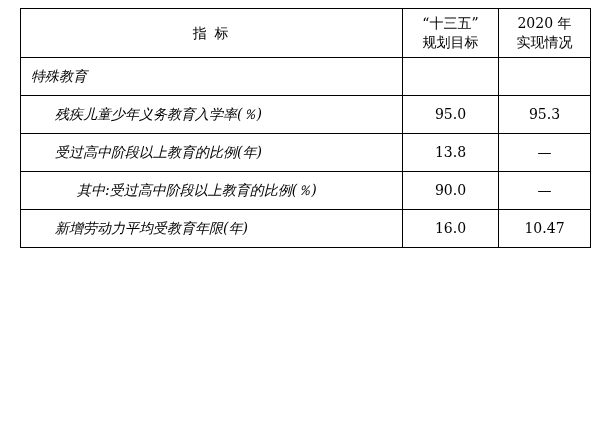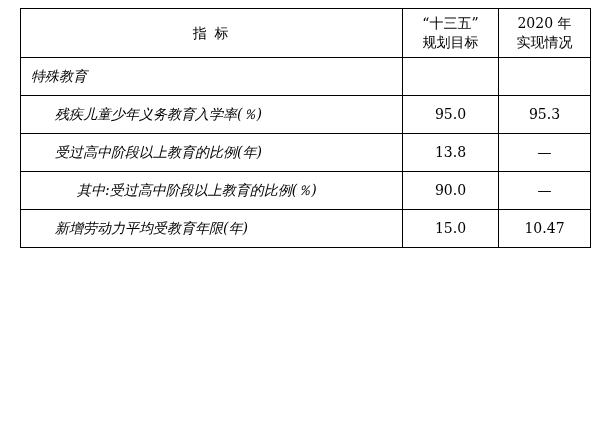--- a/index.html
+++ b/index.html
@@ -119,18 +119,18 @@
         <td class="num">13.8</td>
         <td class="num dash">—</td>
       </tr>
       <tr>
         <td class="ind level-2">其中:受过高中阶段以上教育的比例(％)</td>
         <td class="num">90.0</td>
         <td class="num dash">—</td>
       </tr>
       <tr>
         <td class="ind level-1">新增劳动力平均受教育年限(年)</td>
-        <td class="num">15.0</td>
+        <td class="num">16.0</td>
         <td class="num">10.47</td>
       </tr>
     </tbody>
   </table>
 </div>
 
 </body></html>

